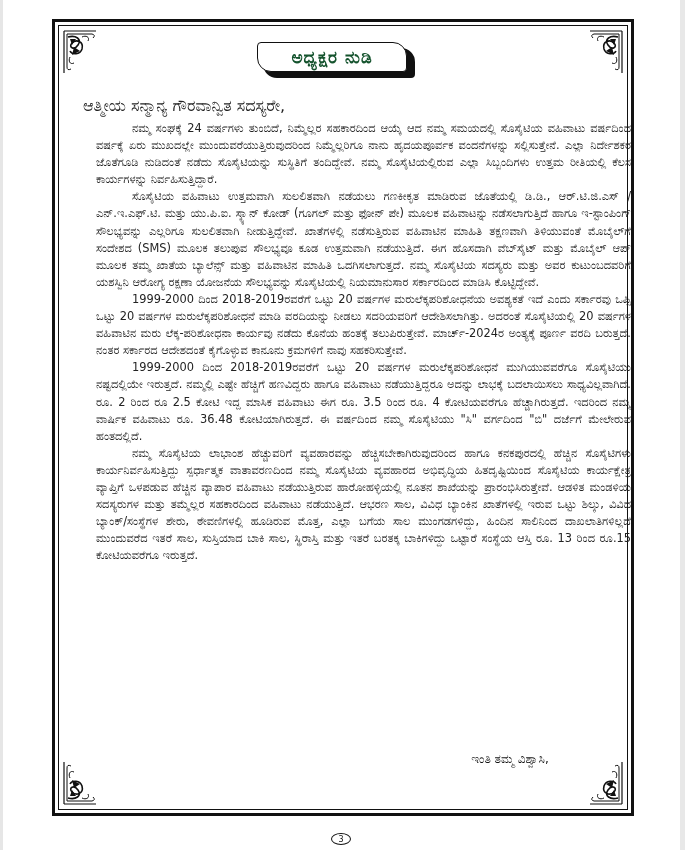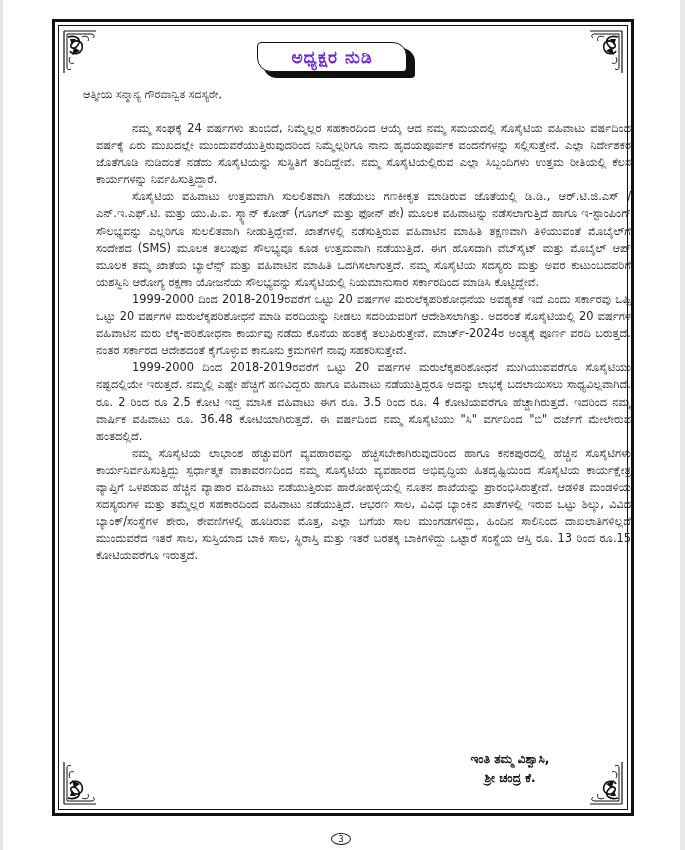--- a/index.html
+++ b/index.html
@@ -29,35 +29,35 @@
     position: absolute; left: 257px; top: 42px; width: 158px; height: 34px;
   }
   .title-shadow {
     position: absolute; left: 6px; top: 6px; width: 152px; height: 30px;
     background: #111; border-radius: 4px 14px 4px 14px;
   }
   .title-face {
     position: absolute; left: 0; top: 0; width: 150px; height: 30px;
     background: #fff; border: 1.5px solid #111; border-radius: 4px 14px 4px 14px;
     box-sizing: border-box; display: flex; align-items: center; justify-content: center;
-    font-size: 17px; font-weight: bold; letter-spacing: 1px; color: #6d28d9;
+    font-size: 17px; font-weight: bold; letter-spacing: 1px; color: #14532d;
   }
 
   .salutation {
-    position: absolute; left: 83px; top: 88px; font-size: 11px; color: #222;
+    position: absolute; left: 83px; top: 96px; font-size: 16px; color: #222;
   }
   .body-text {
     position: absolute; left: 96px; top: 120px; width: 535px;
     font-size: 11.4px; line-height: 17.1px; text-align: justify; color: #222;
   }
   .body-text p { margin: 0; text-indent: 36px; }
 
   .signature {
     position: absolute; left: 430px; top: 750px; width: 160px; text-align: center;
-    font-size: 12px; line-height: 19px; font-weight: bold; color: #111;
+    font-size: 12px; line-height: 19px; font-weight: normal; color: #111;
   }
   .signature div { white-space: nowrap; }
 
   .page-number {
     position: absolute; left: 331px; top: 833px; width: 20px; height: 12px;
     border: 1px solid #111; border-radius: 50%; font-size: 8px; line-height: 12px;
     text-align: center; color: #111; box-sizing: border-box;
   }
 </style>
 </head>
@@ -108,16 +108,15 @@
 <div class="body-text">
   <p>ನಮ್ಮ ಸಂಘಕ್ಕೆ 24 ವರ್ಷಗಳು ತುಂಬಿದೆ, ನಿಮ್ಮೆಲ್ಲರ ಸಹಕಾರದಿಂದ ಆಯ್ಕೆ ಆದ ನಮ್ಮ ಸಮಯದಲ್ಲಿ ಸೊಸೈಟಿಯ ವಹಿವಾಟು ವರ್ಷದಿಂದ ವರ್ಷಕ್ಕೆ ಏರು ಮುಖದಲ್ಲೇ ಮುಂದುವರೆಯುತ್ತಿರುವುದರಿಂದ ನಿಮ್ಮೆಲ್ಲರಿಗೂ ನಾನು ಹೃದಯಪೂರ್ವಕ ವಂದನೆಗಳನ್ನು ಸಲ್ಲಿಸುತ್ತೇನೆ. ಎಲ್ಲಾ ನಿರ್ದೇಶಕರ ಜೊತೆಗೂಡಿ ನುಡಿದಂತೆ ನಡೆದು ಸೊಸೈಟಿಯನ್ನು ಸುಸ್ಥಿತಿಗೆ ತಂದಿದ್ದೇವೆ. ನಮ್ಮ ಸೊಸೈಟಿಯಲ್ಲಿರುವ ಎಲ್ಲಾ ಸಿಬ್ಬಂದಿಗಳು ಉತ್ತಮ ರೀತಿಯಲ್ಲಿ ಕೆಲಸ ಕಾರ್ಯಗಳನ್ನು ನಿರ್ವಹಿಸುತ್ತಿದ್ದಾರೆ.</p>
   <p>ಸೊಸೈಟಿಯ ವಹಿವಾಟು ಉತ್ತಮವಾಗಿ ಸುಲಲಿತವಾಗಿ ನಡೆಯಲು ಗಣಕೀಕೃತ ಮಾಡಿರುವ ಜೊತೆಯಲ್ಲಿ ಡಿ.ಡಿ., ಆರ್.ಟಿ.ಜಿ.ಎಸ್ / ಎನ್.ಇ.ಎಫ್.ಟಿ. ಮತ್ತು ಯು.ಪಿ.ಐ. ಸ್ಕ್ಯಾನ್ ಕೋಡ್ (ಗೂಗಲ್ ಮತ್ತು ಫೋನ್ ಪೇ) ಮೂಲಕ ವಹಿವಾಟನ್ನು ನಡೆಸಲಾಗುತ್ತಿದೆ ಹಾಗೂ ಇ-ಸ್ಟಾಂಪಿಂಗ್ ಸೌಲಭ್ಯವನ್ನು ಎಲ್ಲರಿಗೂ ಸುಲಲಿತವಾಗಿ ನೀಡುತ್ತಿದ್ದೇವೆ. ಖಾತೆಗಳಲ್ಲಿ ನಡೆಸುತ್ತಿರುವ ವಹಿವಾಟಿನ ಮಾಹಿತಿ ತಕ್ಷಣವಾಗಿ ತಿಳಿಯುವಂತೆ ಮೊಬೈಲ್‌ಗೆ ಸಂದೇಶದ (SMS) ಮೂಲಕ ತಲುಪುವ ಸೌಲಭ್ಯವೂ ಕೂಡ ಉತ್ತಮವಾಗಿ ನಡೆಯುತ್ತಿದೆ. ಈಗ ಹೊಸದಾಗಿ ವೆಬ್‌ಸೈಟ್ ಮತ್ತು ಮೊಬೈಲ್ ಆಪ್ ಮೂಲಕ ತಮ್ಮ ಖಾತೆಯ ಬ್ಯಾಲೆನ್ಸ್ ಮತ್ತು ವಹಿವಾಟಿನ ಮಾಹಿತಿ ಒದಗಿಸಲಾಗುತ್ತದೆ. ನಮ್ಮ ಸೊಸೈಟಿಯ ಸದಸ್ಯರು ಮತ್ತು ಅವರ ಕುಟುಂಬದವರಿಗೆ ಯಶಸ್ವಿನಿ ಆರೋಗ್ಯ ರಕ್ಷಣಾ ಯೋಜನೆಯ ಸೌಲಭ್ಯವನ್ನು ಸೊಸೈಟಿಯಲ್ಲಿ ನಿಯಮಾನುಸಾರ ಸರ್ಕಾರದಿಂದ ಮಾಡಿಸಿ ಕೊಟ್ಟಿದ್ದೇವೆ.</p>
   <p>1999-2000 ದಿಂದ 2018-2019ರವರೆಗೆ ಒಟ್ಟು 20 ವರ್ಷಗಳ ಮರುಲೆಕ್ಕಪರಿಶೋಧನೆಯ ಅವಶ್ಯಕತೆ ಇದೆ ಎಂದು ಸರ್ಕಾರವು ಒಪ್ಪಿ ಒಟ್ಟು 20 ವರ್ಷಗಳ ಮರುಲೆಕ್ಕಪರಿಶೋಧನೆ ಮಾಡಿ ವರದಿಯನ್ನು ನೀಡಲು ಸದರಿಯವರಿಗೆ ಆದೇಶಿಸಲಾಗಿತ್ತು. ಅದರಂತೆ ಸೊಸೈಟಿಯಲ್ಲಿ 20 ವರ್ಷಗಳ ವಹಿವಾಟಿನ ಮರು ಲೆಕ್ಕ-ಪರಿಶೋಧನಾ ಕಾರ್ಯವು ನಡೆದು ಕೊನೆಯ ಹಂತಕ್ಕೆ ತಲುಪಿರುತ್ತೇವೆ. ಮಾರ್ಚ್-2024ರ ಅಂತ್ಯಕ್ಕೆ ಪೂರ್ಣ ವರದಿ ಬರುತ್ತದೆ. ನಂತರ ಸರ್ಕಾರದ ಆದೇಶದಂತೆ ಕೈಗೊಳ್ಳುವ ಕಾನೂನು ಕ್ರಮಗಳಿಗೆ ನಾವು ಸಹಕರಿಸುತ್ತೇವೆ.</p>
   <p>1999-2000 ದಿಂದ 2018-2019ರವರೆಗೆ ಒಟ್ಟು 20 ವರ್ಷಗಳ ಮರುಲೆಕ್ಕಪರಿಶೋಧನೆ ಮುಗಿಯುವವರೆಗೂ ಸೊಸೈಟಿಯು ನಷ್ಟದಲ್ಲಿಯೇ ಇರುತ್ತದೆ. ನಮ್ಮಲ್ಲಿ ಎಷ್ಟೇ ಹೆಚ್ಚಿಗೆ ಹಣವಿದ್ದರು ಹಾಗೂ ವಹಿವಾಟು ನಡೆಯುತ್ತಿದ್ದರೂ ಅದನ್ನು ಲಾಭಕ್ಕೆ ಬದಲಾಯಿಸಲು ಸಾಧ್ಯವಿಲ್ಲವಾಗಿದೆ. ರೂ. 2 ರಿಂದ ರೂ 2.5 ಕೋಟಿ ಇದ್ದ ಮಾಸಿಕ ವಹಿವಾಟು ಈಗ ರೂ. 3.5 ರಿಂದ ರೂ. 4 ಕೋಟಿಯವರೆಗೂ ಹೆಚ್ಚಾಗಿರುತ್ತದೆ. ಇದರಿಂದ ನಮ್ಮ ವಾರ್ಷಿಕ ವಹಿವಾಟು ರೂ. 36.48 ಕೋಟಿಯಾಗಿರುತ್ತದೆ. ಈ ವರ್ಷದಿಂದ ನಮ್ಮ ಸೊಸೈಟಿಯು "ಸಿ" ವರ್ಗದಿಂದ "ಬಿ" ದರ್ಜೆಗೆ ಮೇಲೇರುವ ಹಂತದಲ್ಲಿದೆ.</p>
   <p>ನಮ್ಮ ಸೊಸೈಟಿಯ ಲಾಭಾಂಶ ಹೆಚ್ಚುವರಿಗೆ ವ್ಯವಹಾರವನ್ನು ಹೆಚ್ಚಿಸಬೇಕಾಗಿರುವುದರಿಂದ ಹಾಗೂ ಕನಕಪುರದಲ್ಲಿ ಹೆಚ್ಚಿನ ಸೊಸೈಟಿಗಳು ಕಾರ್ಯನಿರ್ವಹಿಸುತ್ತಿದ್ದು ಸ್ಪರ್ಧಾತ್ಮಕ ವಾತಾವರಣದಿಂದ ನಮ್ಮ ಸೊಸೈಟಿಯ ವ್ಯವಹಾರದ ಅಭಿವೃದ್ಧಿಯ ಹಿತದೃಷ್ಟಿಯಿಂದ ಸೊಸೈಟಿಯ ಕಾರ್ಯಕ್ಷೇತ್ರ ವ್ಯಾಪ್ತಿಗೆ ಒಳಪಡುವ ಹೆಚ್ಚಿನ ವ್ಯಾಪಾರ ವಹಿವಾಟು ನಡೆಯುತ್ತಿರುವ ಹಾರೋಹಳ್ಳಿಯಲ್ಲಿ ನೂತನ ಶಾಖೆಯನ್ನು ಪ್ರಾರಂಭಿಸಿರುತ್ತೇವೆ. ಆಡಳಿತ ಮಂಡಳಿಯ ಸದಸ್ಯರುಗಳ ಮತ್ತು ತಮ್ಮೆಲ್ಲರ ಸಹಕಾರದಿಂದ ವಹಿವಾಟು ನಡೆಯುತ್ತಿದೆ. ಆಭರಣ ಸಾಲ, ವಿವಿಧ ಬ್ಯಾಂಕಿನ ಖಾತೆಗಳಲ್ಲಿ ಇರುವ ಒಟ್ಟು ಶಿಲ್ಕು, ವಿವಿಧ ಬ್ಯಾಂಕ್/ಸಂಸ್ಥೆಗಳ ಶೇರು, ಠೇವಣಿಗಳಲ್ಲಿ ಹೂಡಿರುವ ಮೊತ್ತ, ಎಲ್ಲಾ ಬಗೆಯ ಸಾಲ ಮುಂಗಡಗಳಿದ್ದು, ಹಿಂದಿನ ಸಾಲಿನಿಂದ ದಾಖಲಾತಿಗಳಿಲ್ಲದೆ ಮುಂದುವರೆದ ಇತರೆ ಸಾಲ, ಸುಸ್ತಿಯಾದ ಬಾಕಿ ಸಾಲ, ಸ್ಥಿರಾಸ್ತಿ ಮತ್ತು ಇತರೆ ಬರತಕ್ಕ ಬಾಕಿಗಳಿದ್ದು ಒಟ್ಟಾರೆ ಸಂಸ್ಥೆಯ ಆಸ್ತಿ ರೂ. 13 ರಿಂದ ರೂ.15 ಕೋಟಿಯವರೆಗೂ ಇರುತ್ತದೆ.</p>
 </div>
 
 <div class="signature">
   <div>ಇಂತಿ ತಮ್ಮ ವಿಶ್ವಾಸಿ,</div>
-  <div>ಶ್ರೀ ಚಂದ್ರ ಕೆ.</div>
 </div>
 
 <div class="page-number">3</div>
 
 </body></html>

